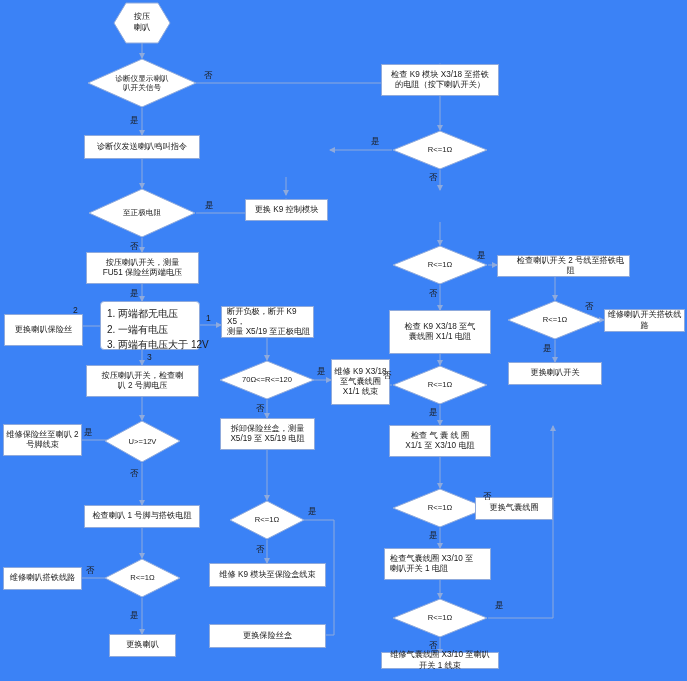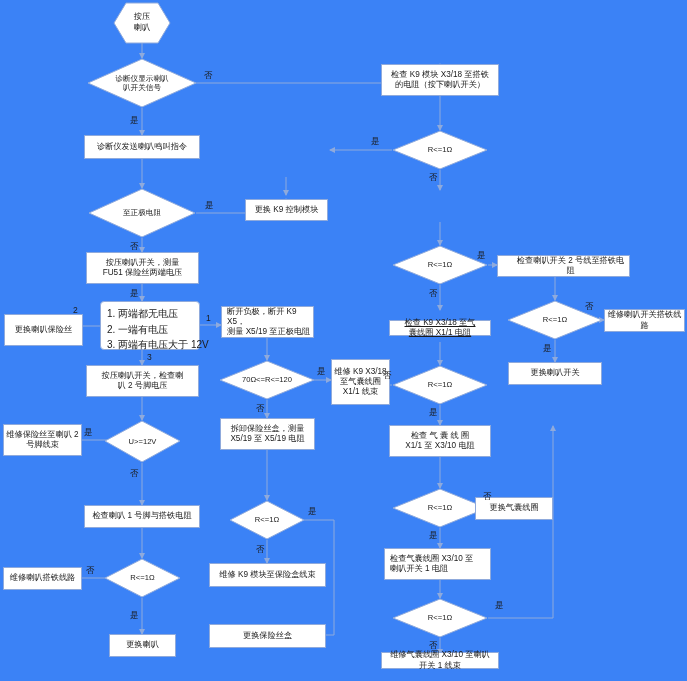--- a/index.html
+++ b/index.html
@@ -290,21 +290,21 @@
   </div>
 
 
   <div class="dec-wrap" style="left:392px; top:245px; width:96px; height:40px;">
     <svg width="96" height="40" viewBox="0 0 96 40">
       <polygon points="48,1 95,20 48,39 1,20" fill="#ffffff" stroke="#8faadc" stroke-width="1"></polygon>
     </svg>
     <span class="dtext">R&lt;=1Ω</span>
   </div>
 
-  <div class="node proc" style="left:389px; top:320px; width:102px; height:16px;text-decoration:underline;">检查 K9 X3/18 至气<br>囊线圈 X1/1 电阻</div>
+  <div class="node proc" style="left:389px; top:310px; width:102px; height:44px;">检查 K9 X3/18 至气<br>囊线圈 X1/1 电阻</div>
 
   <div class="dec-wrap" style="left:392px; top:365px; width:96px; height:40px;">
     <svg width="96" height="40" viewBox="0 0 96 40">
       <polygon points="48,1 95,20 48,39 1,20" fill="#ffffff" stroke="#8faadc" stroke-width="1"></polygon>
     </svg>
     <span class="dtext">R&lt;=1Ω</span>
   </div>
 
   <div class="node proc" style="left:389px; top:425px; width:102px; height:32px;">检查 气 囊 线 圈<br>X1/1 至 X3/10 电阻</div>
 

